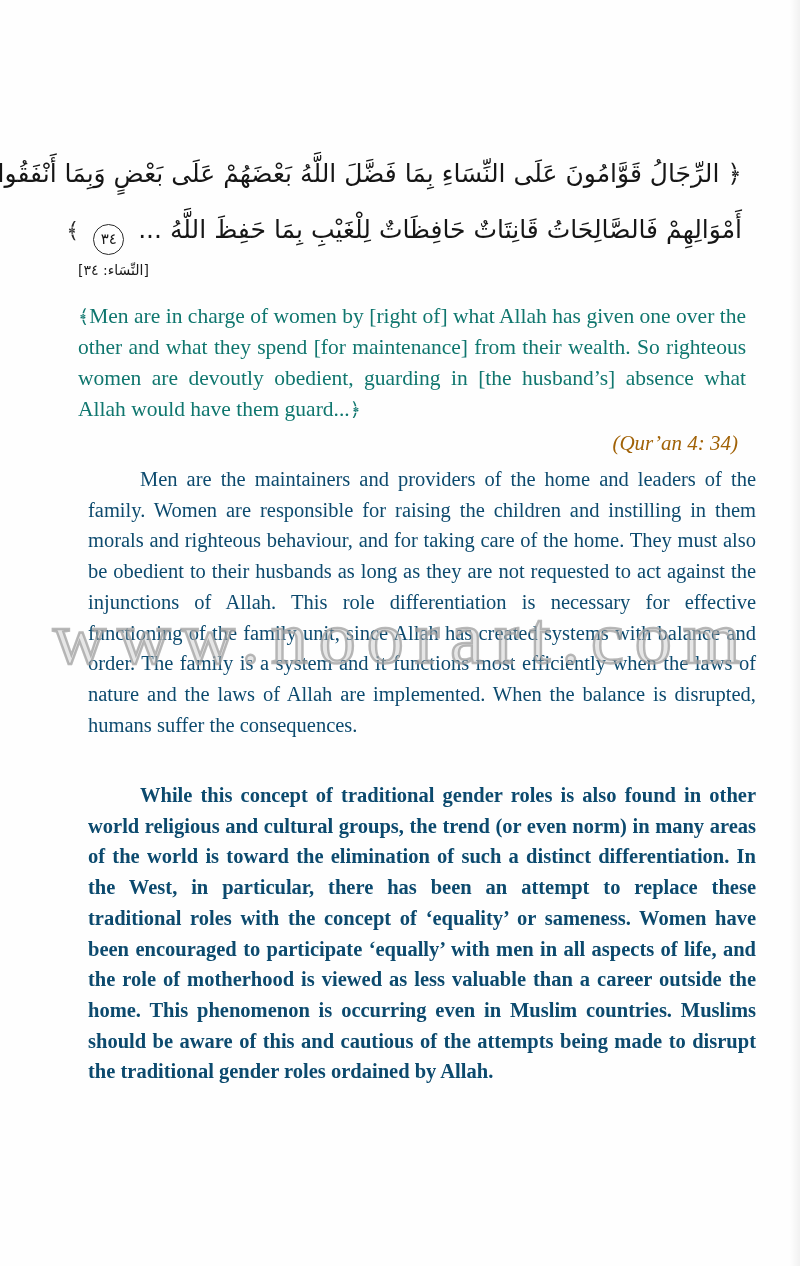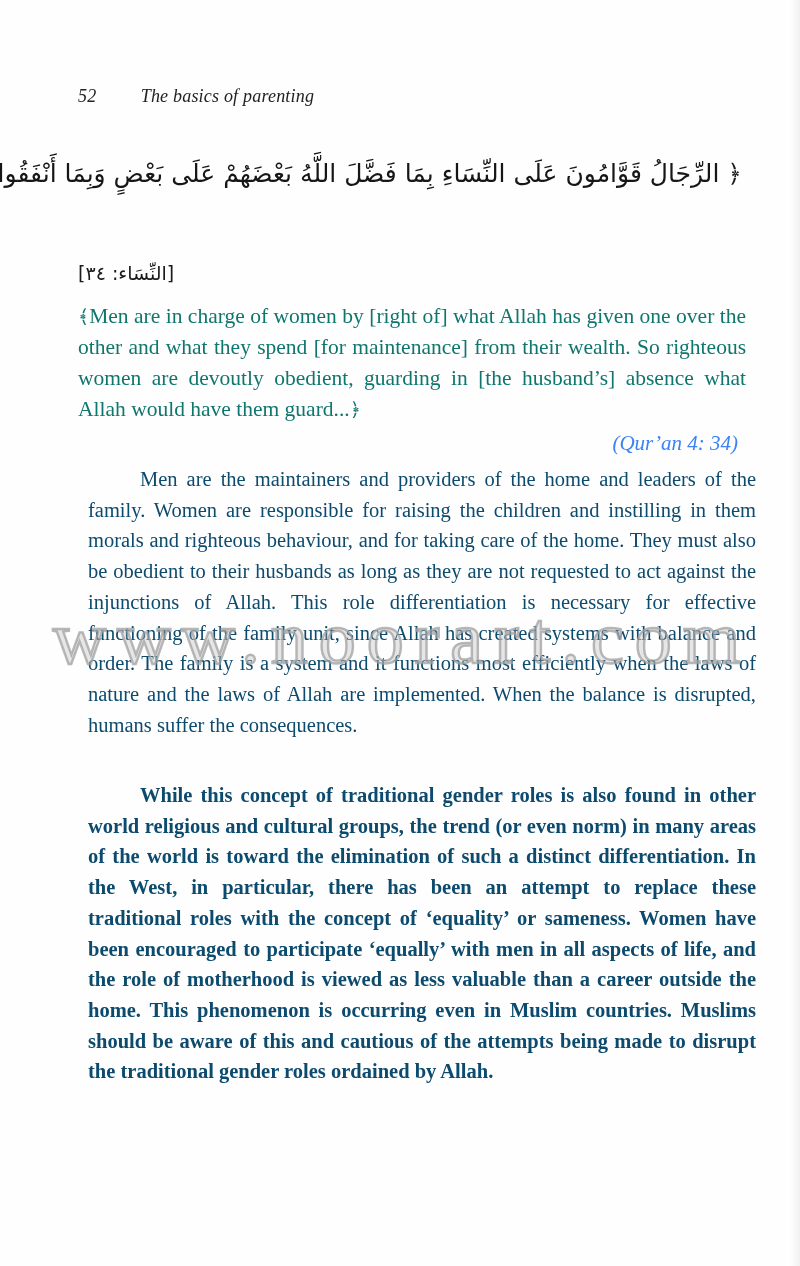--- a/index.html
+++ b/index.html
@@ -50,39 +50,39 @@
     text-align: center;
     vertical-align: -6px;
     margin: 0 6px;
   }
   .ar-ornament { font-size: 22px; color: #2a2a2a; }
   .citation {
     position: absolute;
     top: 262px; left: 78px;
     direction: rtl;
     font-family: "DejaVu Sans", sans-serif;
-    font-size: 19px;
+    font-size: 14px;
     color: #1a1a1a;
   }
   .translation {
     position: absolute;
     top: 301px; left: 78px;
     width: 668px;
     font-size: 21.5px;
     line-height: 31px;
     text-align: justify;
     color: #0f766e;
   }
   .translation .orn { font-family: "DejaVu Sans", sans-serif; font-size: 19px; }
   .attribution {
     position: absolute;
     top: 431px; right: 62px;
     font-style: italic;
     font-size: 21px;
-    color: #3b82f6;
+    color: #a16207;
   }
   .body-para {
     position: absolute;
     left: 88px;
     width: 668px;
     font-size: 20.5px;
     line-height: 30.7px;
     text-align: justify;
     text-indent: 52px;
     color: #0c4a6e;
@@ -102,27 +102,28 @@
     -webkit-text-stroke: 2.4px rgba(160,160,160,0.75);
     pointer-events: none;
     z-index: 5;
   }
 </style>
 </head>
 <body>
 
 <div class="page">
 
-  <div class="running-header">
-    <span class="pgnum">52</span>
-    <span class="title">The basics of parenting</span>
-  </div>
 
   <div class="arabic-block">
     <div class="ar-line">﴿ الرِّجَالُ قَوَّامُونَ عَلَى النِّسَاءِ بِمَا فَضَّلَ اللَّهُ بَعْضَهُمْ عَلَى بَعْضٍ وَبِمَا أَنْفَقُوا مِنْ</div>
+    <div class="ar-line">
+      <span>أَمْوَالِهِمْ فَالصَّالِحَاتُ قَانِتَاتٌ حَافِظَاتٌ لِلْغَيْبِ بِمَا حَفِظَ اللَّهُ ...</span>
+      <span class="ayah-circle">٣٤</span>
+      <span class="ar-ornament">﴾</span>
+    </div>
   </div>
 
   <div class="citation">[النِّسَاء: ٣٤]</div>
 
   <p class="translation"><span class="orn">﴾</span><span>Men are in charge of women by [right of] what Allah has given one over the other and what they spend [for maintenance] from their wealth. So righteous women are devoutly obedient, guarding in [the husband’s] absence what Allah would have them guard...</span><span class="orn">﴿</span></p>
 
   <div class="attribution">(Qur’an 4: 34)</div>
 
   <p class="body-para p1">Men are the maintainers and providers of the home and leaders of the family. Women are responsible for raising the children and instilling in them morals and righteous behaviour, and for taking care of the home. They must also be obedient to their husbands as long as they are not requested to act against the injunctions of Allah. This role differentiation is necessary for effective functioning of the family unit, since Allah has created systems with balance and order. The family is a system and it functions most efficiently when the laws of nature and the laws of Allah are implemented. When the balance is disrupted, humans suffer the consequences.</p>
 

